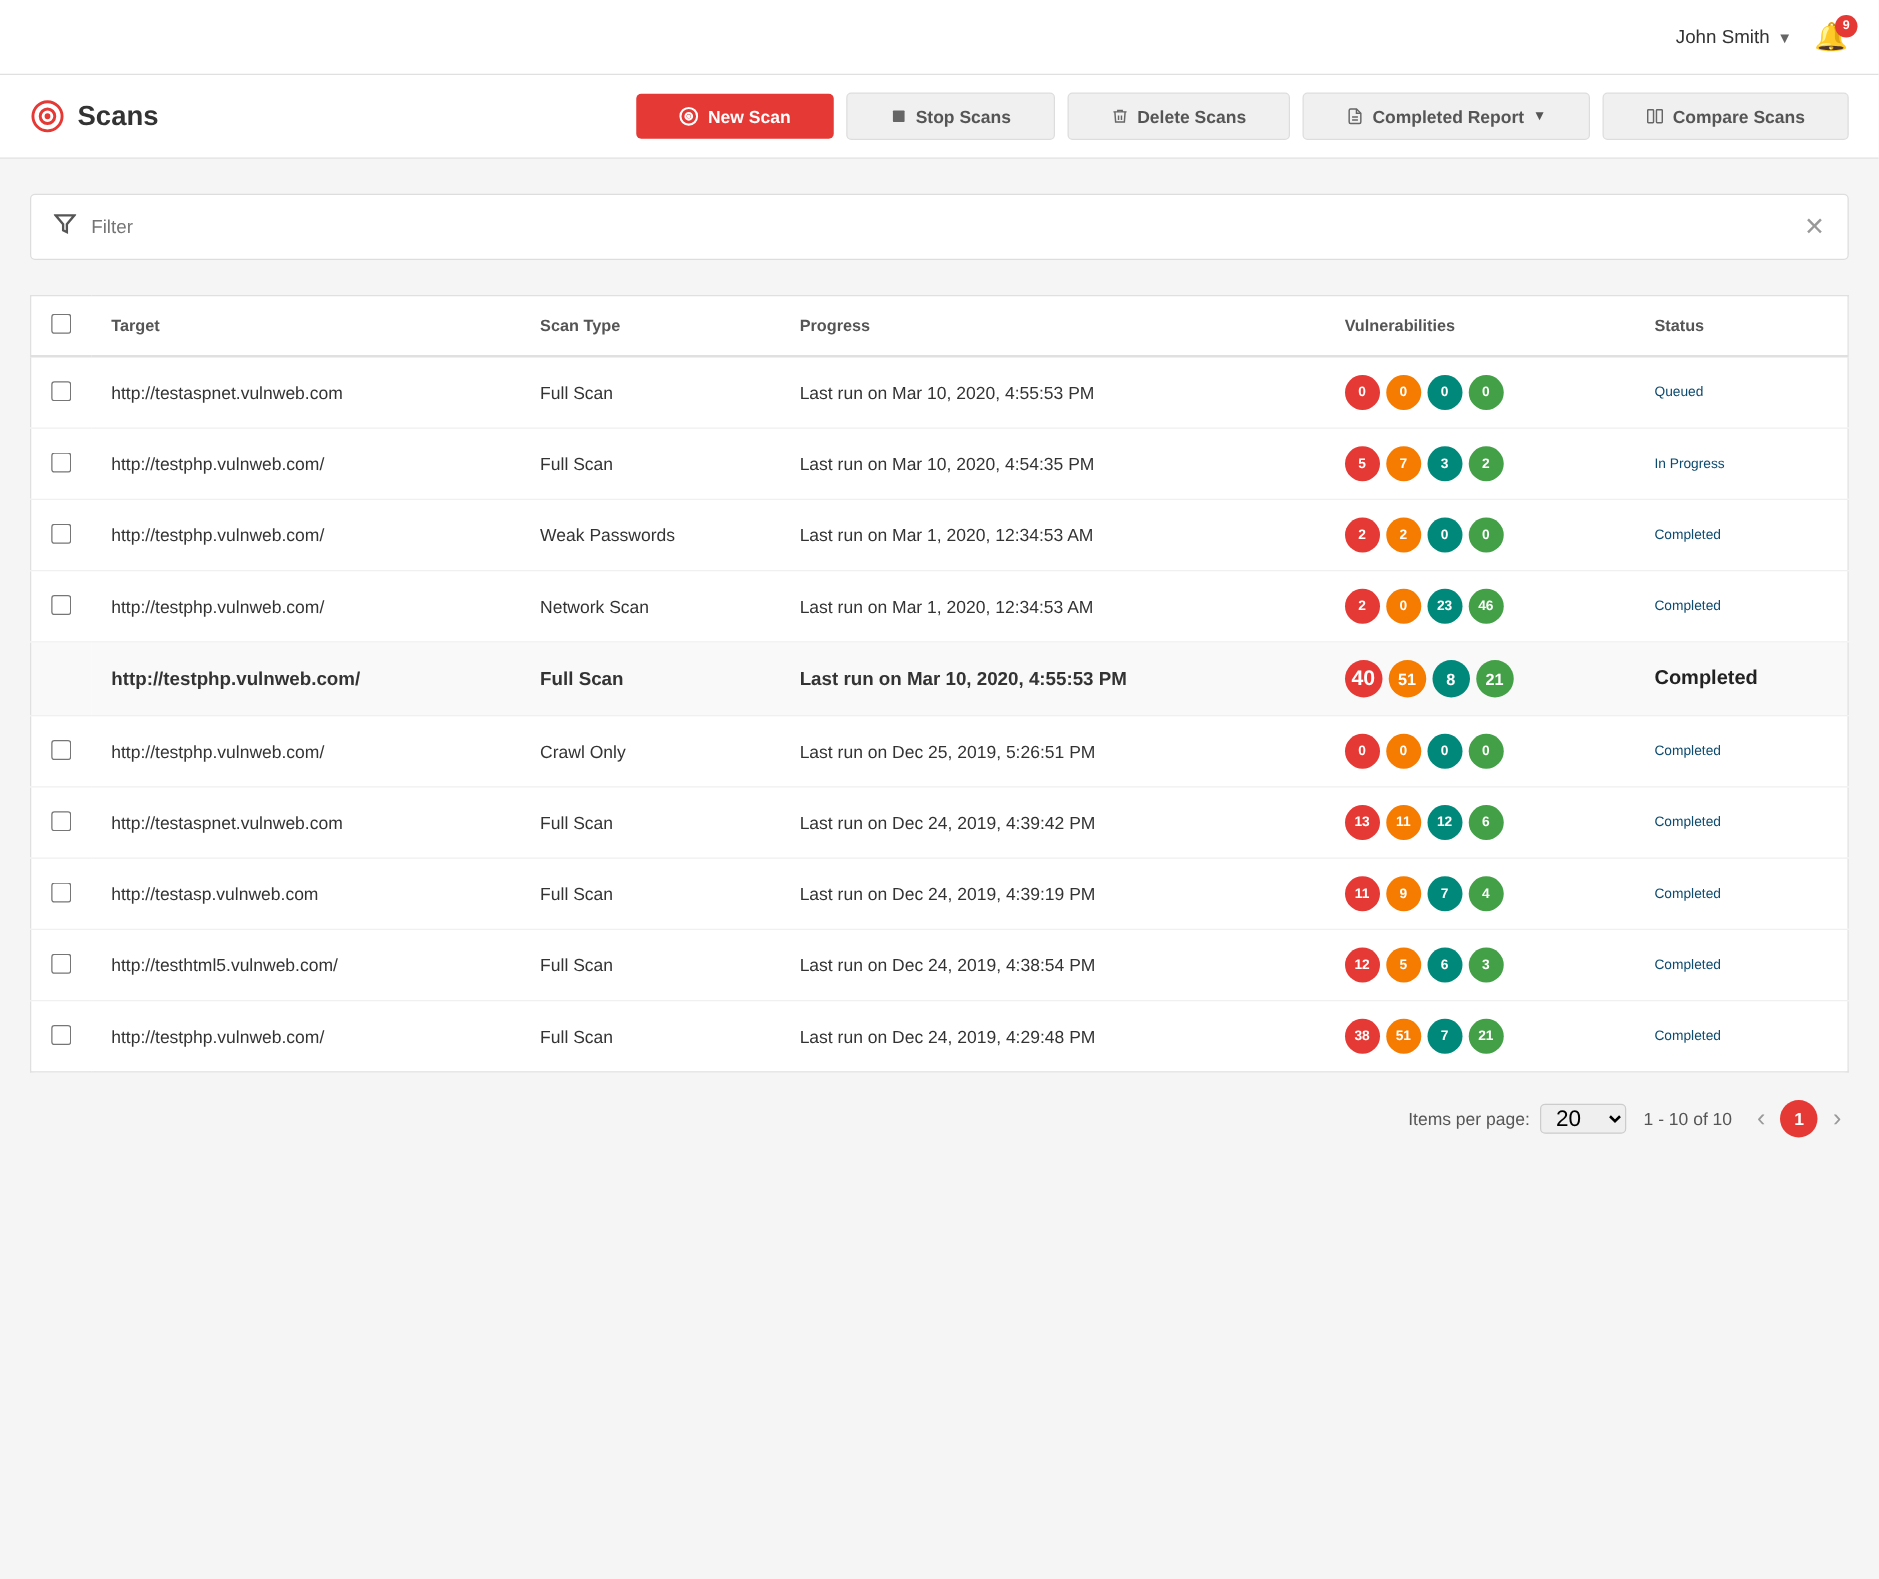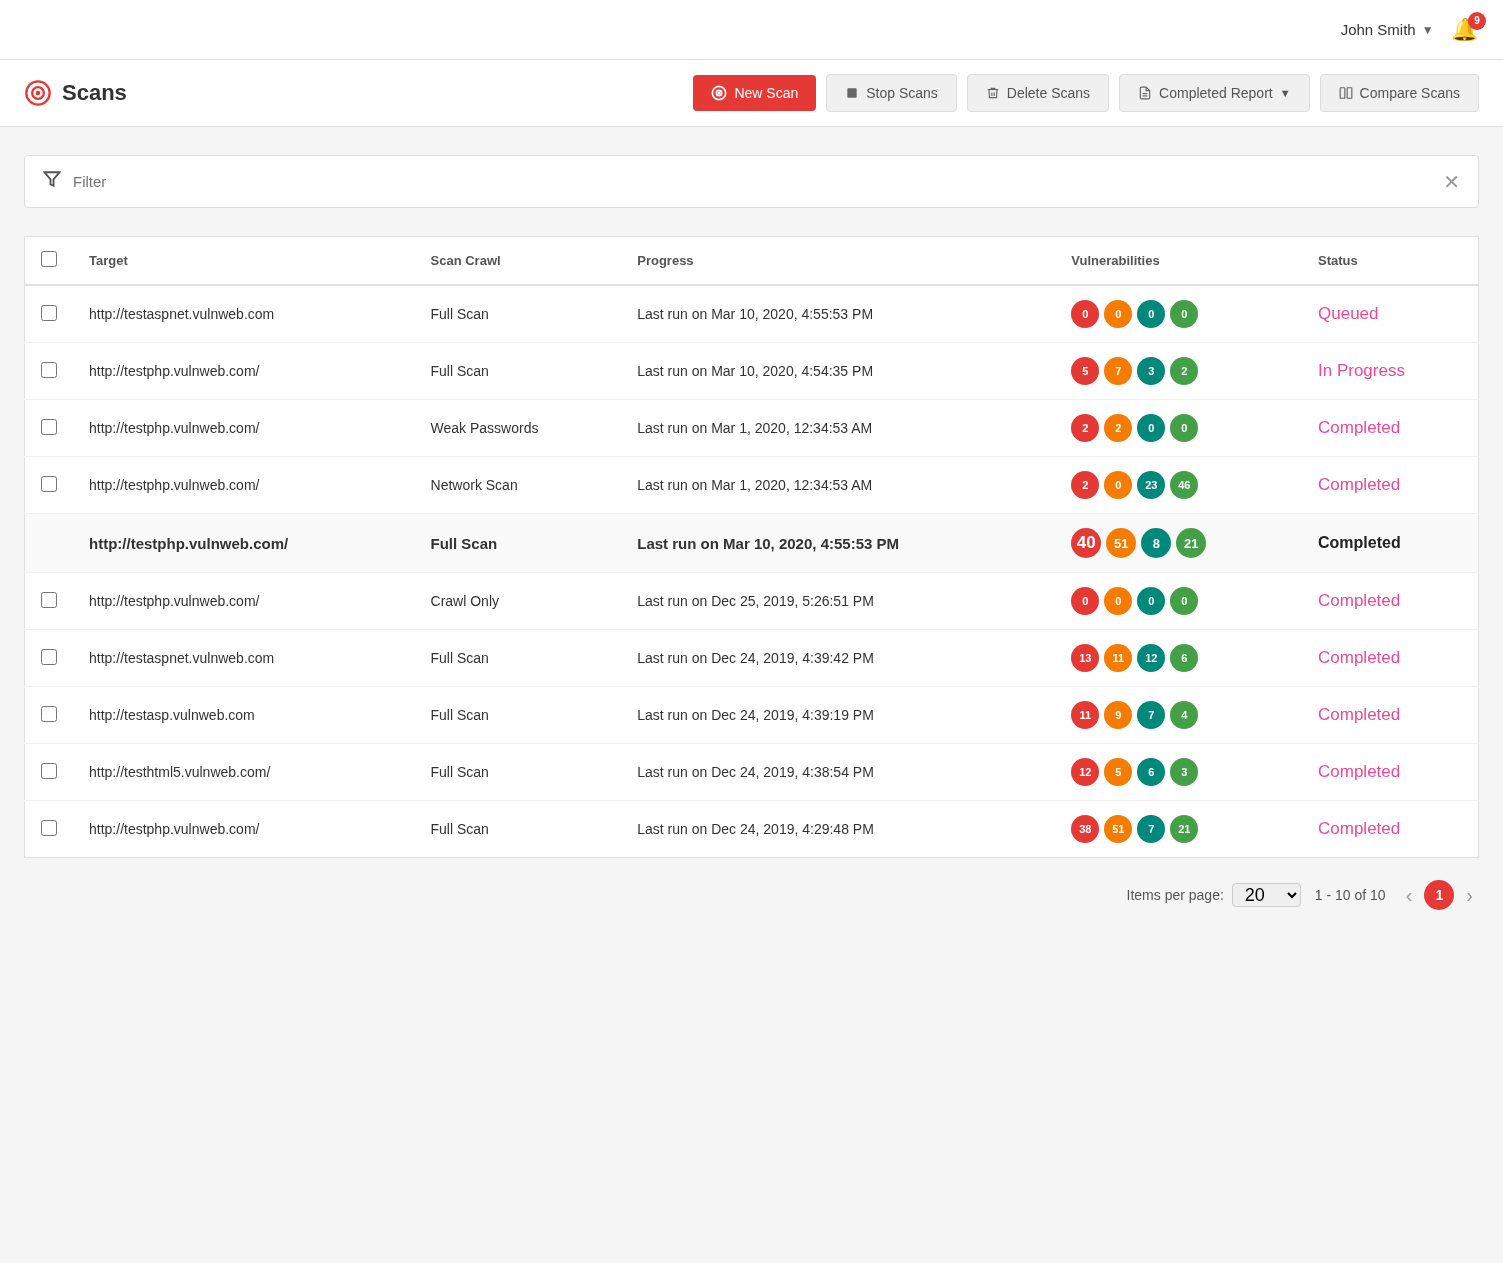--- a/index.html
+++ b/index.html
@@ -72,26 +72,26 @@
     }
     .page-title-text {
       font-size: 22px;
       font-weight: 600;
       color: #333;
     }
     .btn {
       display: flex;
       align-items: center;
       gap: 7px;
-      padding: 10px 18px;
+      padding: 10px 34px;
       border-radius: 4px;
       border: none;
       cursor: pointer;
       font-size: 14px;
-      font-weight: 400;
+      font-weight: 700;
       white-space: nowrap;
     }
     .btn-primary {
       background: #e53935;
       color: #fff;
     }
     .btn-secondary {
       background: #f0f0f0;
       color: #555;
       border: 1px solid #ddd;
@@ -179,21 +179,21 @@
       font-weight: bold;
       display: flex;
       align-items: center;
       justify-content: center;
     }
     .badge-red { background: #e53935; }
     .badge-orange { background: #f57c00; }
     .badge-teal { background: #00897b; }
     .badge-green { background: #43a047; }
 
-    .status-text { color: #ec4899; font-size: 17px; }
+    .status-text { color: #0c4a6e; font-size: 11px; }
 
     
     .pagination-row {
       display: flex;
       align-items: center;
       justify-content: flex-end;
       margin-top: 22px;
       gap: 14px;
     }
     .items-per-page {
@@ -320,21 +320,21 @@
     <button class="filter-clear">✕</button>
   </div>
 
   <table class="scan-table">
     <thead>
       <tr>
         <th class="checkbox-cell">
           <input type="checkbox" style="">
         </th>
         <th>Target</th>
-        <th>Scan Crawl</th>
+        <th>Scan Type</th>
         <th>Progress</th>
         <th>Vulnerabilities</th>
         <th>Status</th>
       </tr>
     </thead>
     <tbody id="table-body">
     <tr>
           <td class="checkbox-cell"><input type="checkbox" style=""></td>
           <td style="color: rgb(51, 51, 51);">http://testaspnet.vulnweb.com</td>
           <td>Full Scan</td>

